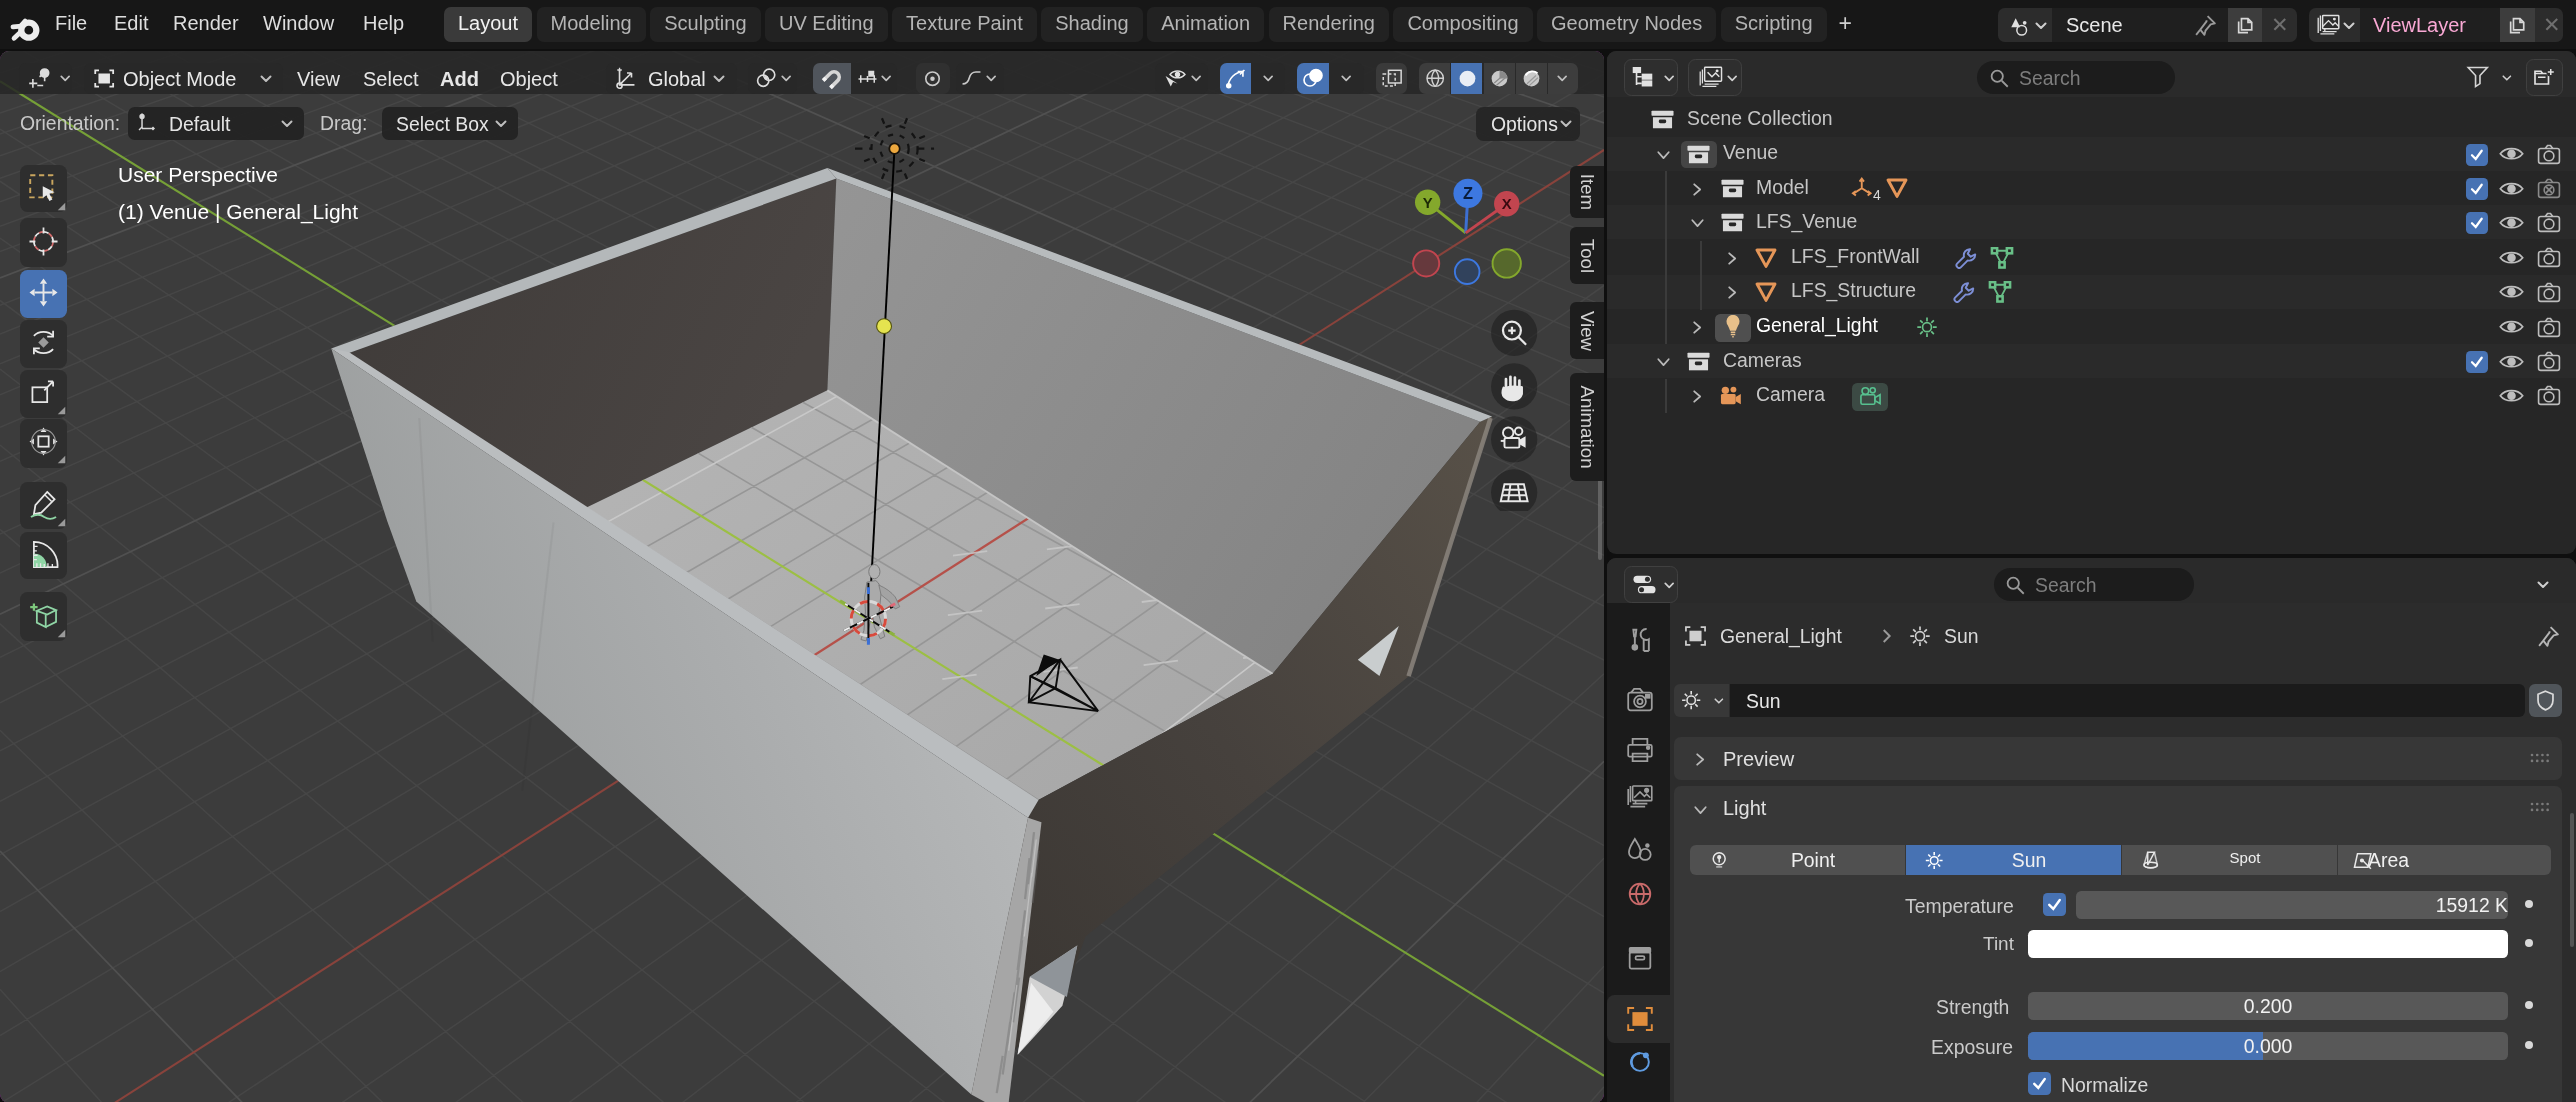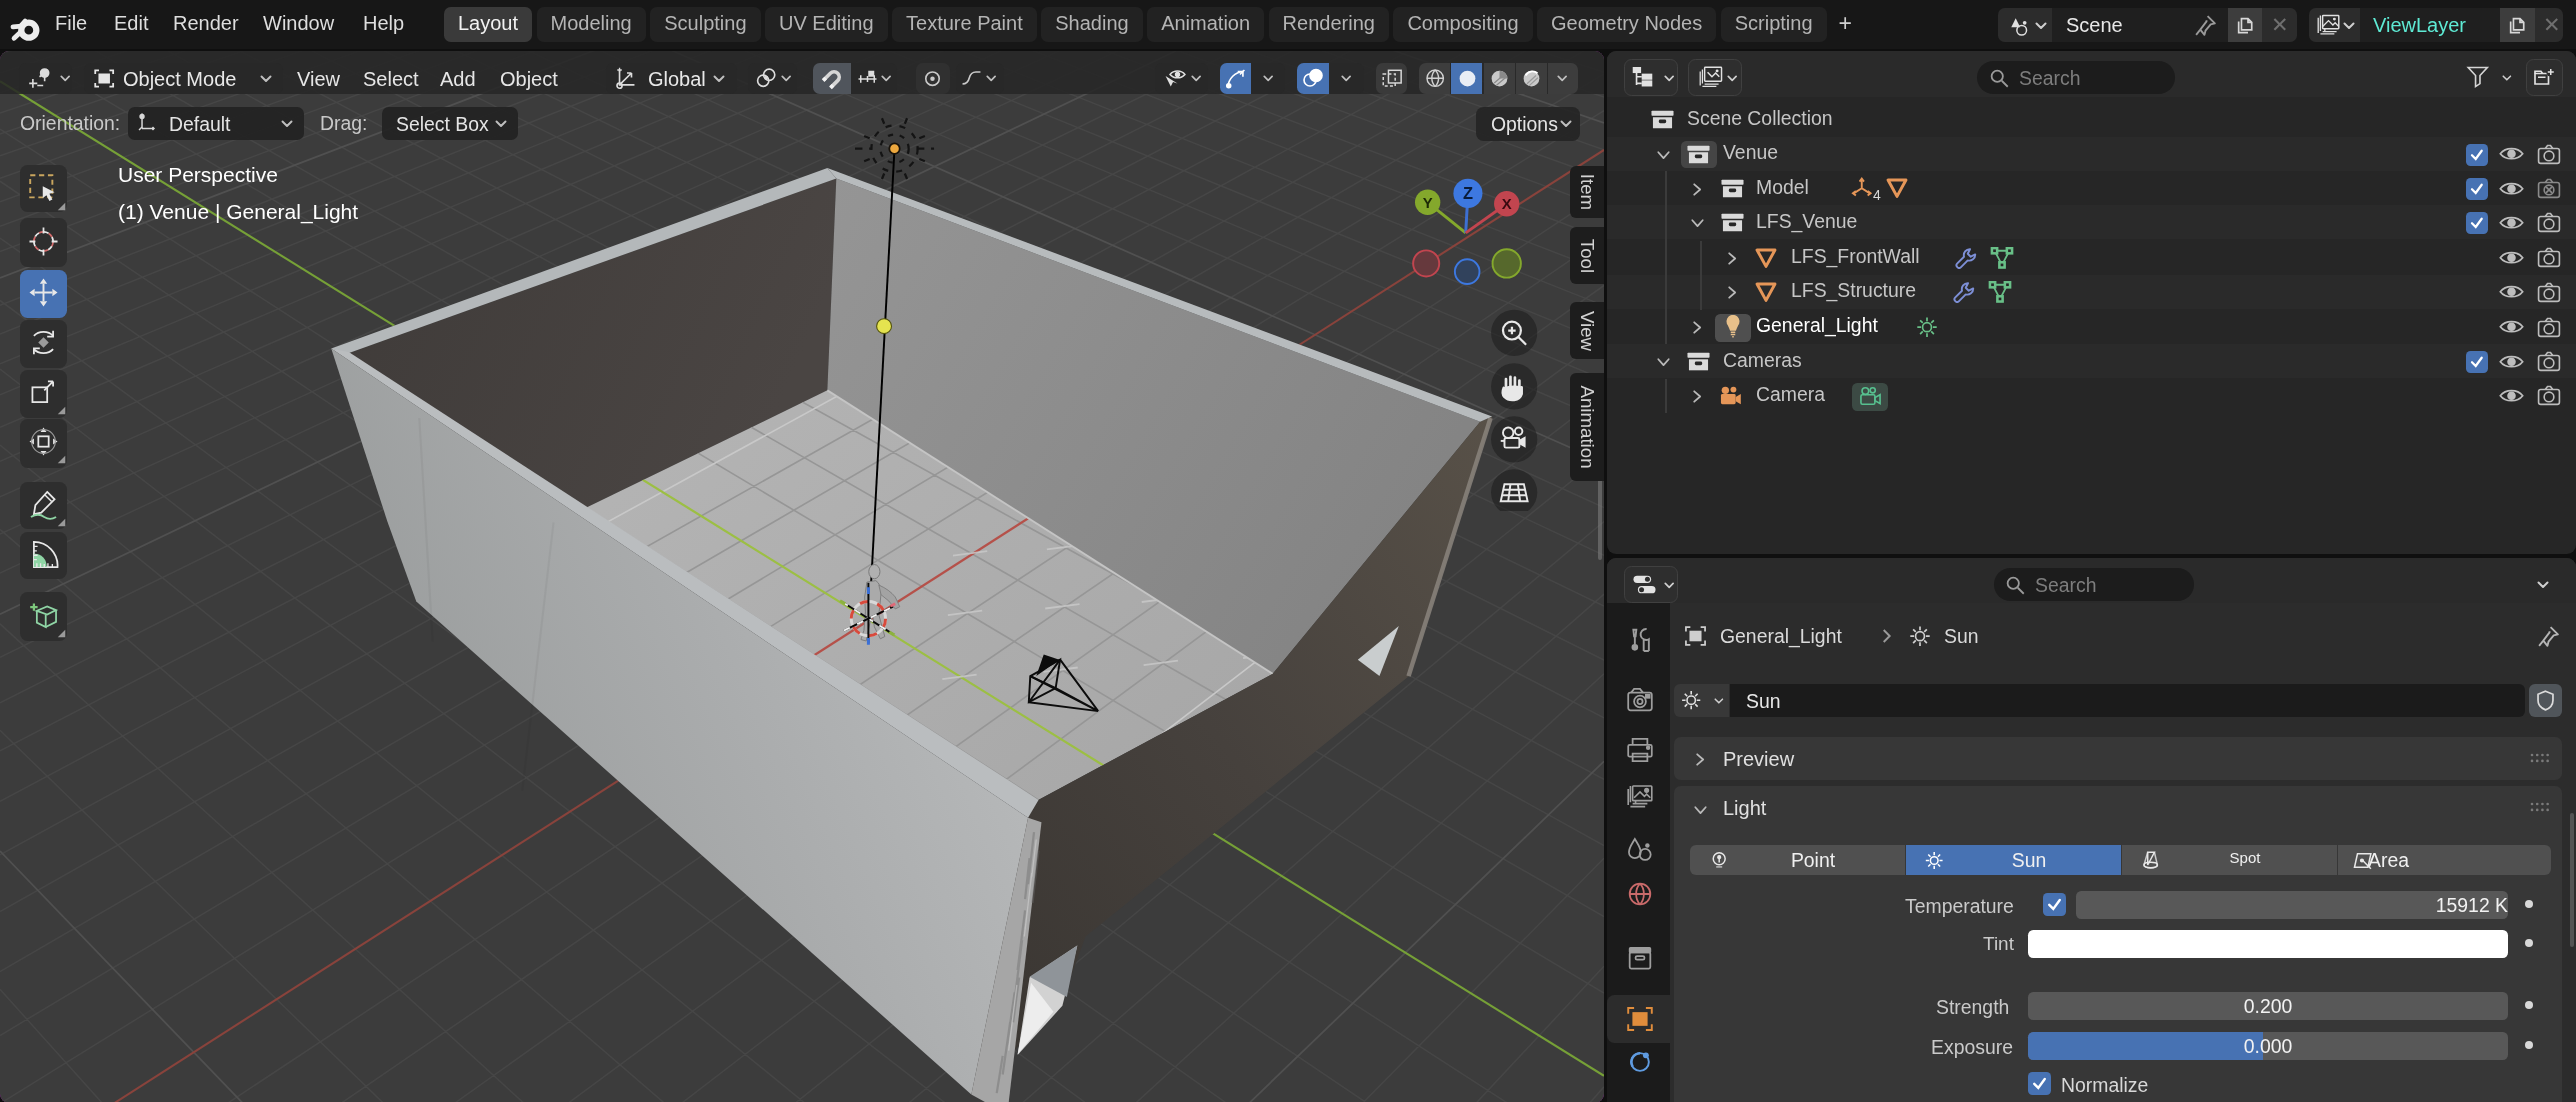--- a/index.html
+++ b/index.html
@@ -62,21 +62,21 @@
 <g stroke="#e0e0e0" stroke-width="2" fill="none">
       <rect x="9" y="3" width="22" height="18" rx="1"></rect>
 <path d="M12 21 L12 25 M6 3 L6 24 M9 25 L28 25 M3 6 L3 27 M6 28 L25 28" stroke-width="1.8"></path>
 <circle cx="25" cy="8" r="2" fill="#e0e0e0" stroke="none"></circle>
       <path d="M9 18 L17 10 L23 16 L26 13 L31 18" stroke-width="1.8"></path>
     </g>
   </svg>
 <svg style="position:absolute;left:2343px;top:21.6px" width="12" height="7.5" viewBox="0 0 16 10">
     <path d="M2,2 L8,8 L14,2" stroke="#cfcfcf" stroke-width="2.6" fill="none" stroke-linecap="round" stroke-linejoin="round"></path>
   </svg>
-<div style="position:absolute;left:2373px;top:14px;font-size:20px;color:#5eead4;font-weight:400;letter-spacing:0px;white-space:nowrap">ViewLayer</div>
+<div style="position:absolute;left:2373px;top:14px;font-size:20px;color:#f9a8d4;font-weight:400;letter-spacing:0px;white-space:nowrap">ViewLayer</div>
 <svg class="ab" style="left:2506px;top:14px" width="22.4" height="22.4" viewBox="0 0 24 24">
 <g stroke="#d8d8d8" stroke-width="1.8" fill="none">
       <path d="M8 5 L15 5 L19 9 L19 17 L8 17 Z M15 5 L15 9 L19 9"></path>
       <path d="M5 8 L5 20 L15 20"></path>
     </g>
   </svg>
 <div style="position:absolute;left:2543px;top:12.7px;font-size:21px;color:#6f6f6f;font-weight:400;letter-spacing:0px;white-space:nowrap">✕</div>
 <div class="ab" style="left:0px;top:51px;width:1604px;height:1052px;border-radius:9px;overflow:hidden;background:#a21caf">
     <div class="ab" style="left:0;top:-51px;width:1604px;height:1103px">
       <svg style="position:absolute;left:0;top:0" width="1604" height="1103" viewBox="0 0 2150 1478">
@@ -188,21 +188,21 @@
         <path d="M3 8 L3 3 L8 3 M22 3 L27 3 L27 8 M27 20 L27 25 L22 25 M8 25 L3 25 L3 20"></path>
 <rect x="8.5" y="8.5" width="13" height="11" fill="#e6e6e6"></rect>
       </g>
     </svg>
     <div style="position:absolute;left:123px;top:17px;font-size:20px;color:#e8e8e8;font-weight:400;letter-spacing:0px;white-space:nowrap">Object Mode</div>
     <svg style="position:absolute;left:260px;top:24px" width="12" height="7.5" viewBox="0 0 16 10">
       <path d="M2,2 L8,8 L14,2" stroke="#bfbfbf" stroke-width="2.6" fill="none" stroke-linecap="round" stroke-linejoin="round"></path>
     </svg>
     <div style="position:absolute;left:297px;top:17px;font-size:20px;color:#e6e6e6;font-weight:400;letter-spacing:0px;white-space:nowrap">View</div>
     <div style="position:absolute;left:363px;top:17px;font-size:20px;color:#e6e6e6;font-weight:400;letter-spacing:0px;white-space:nowrap">Select</div>
-    <div style="position:absolute;left:440px;top:17px;font-size:20px;color:#e6e6e6;font-weight:400;letter-spacing:0px;white-space:nowrap">Add</div>
+    <div style="position:absolute;left:440px;top:17px;font-size:20px;color:#e6e6e6;font-weight:700;letter-spacing:0px;white-space:nowrap">Add</div>
     <div style="position:absolute;left:500px;top:17px;font-size:20px;color:#e6e6e6;font-weight:400;letter-spacing:0px;white-space:nowrap">Object</div>
     <div style="position:absolute;left:606px;top:12px;width:131px;height:31px;background:#282828;border-radius:6.7px;"></div>
     <svg class="ab" style="left:615px;top:16.4px" width="24" height="22.4" viewBox="0 0 32 30">
 <g stroke="#dcdcdc" stroke-width="2.2" fill="none">
         <path d="M6 4 L6 24 L26 24"></path>
         <path d="M6 24 L22 8 M22 8 L22 14 M22 8 L16 8"></path>
 <circle cx="6" cy="25" r="3.4"></circle>
         <path d="M3 4 L9 4 M6 1 L6 7" stroke-width="1.8"></path>
       </g>
     </svg>

